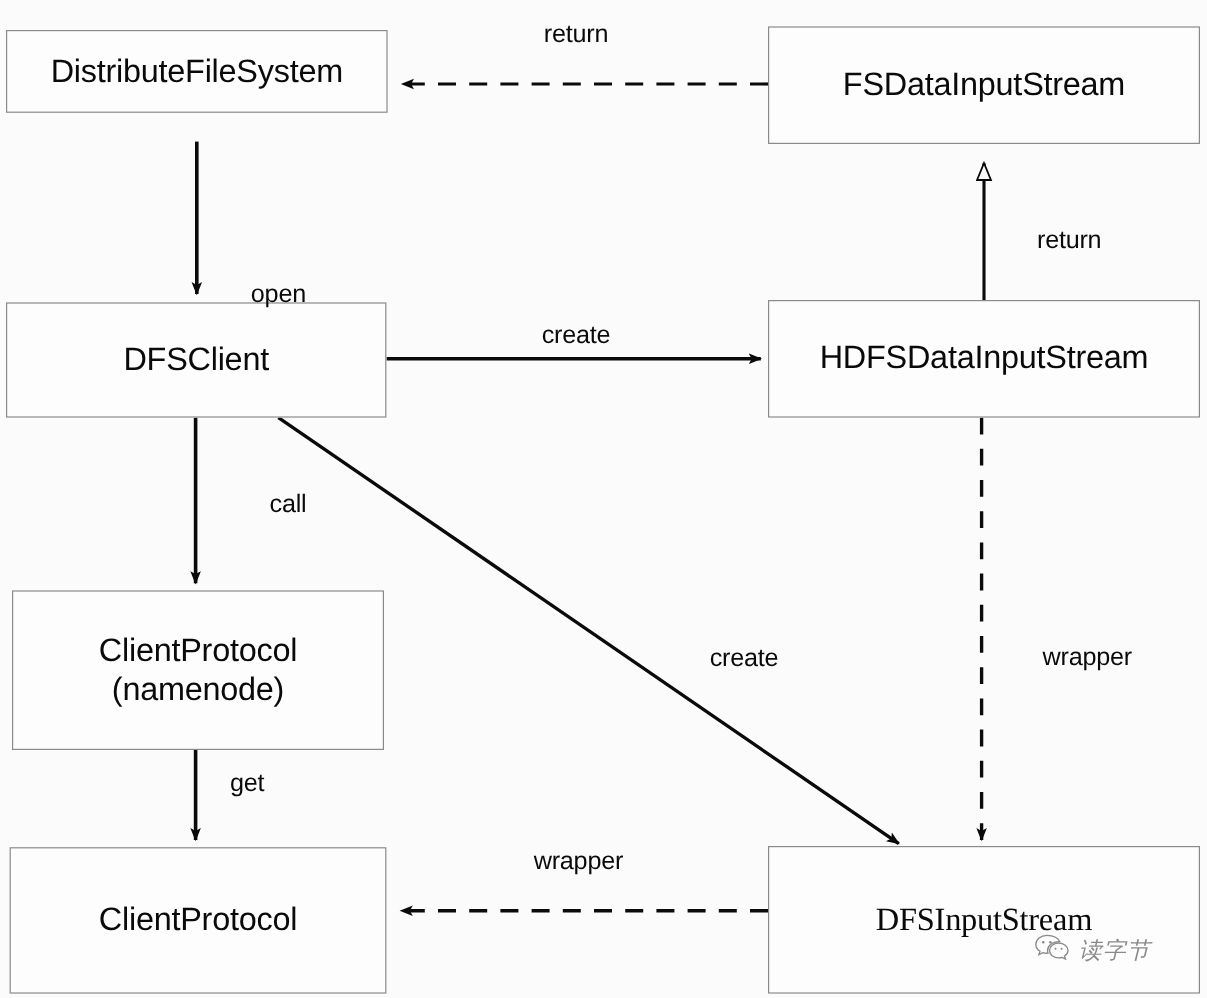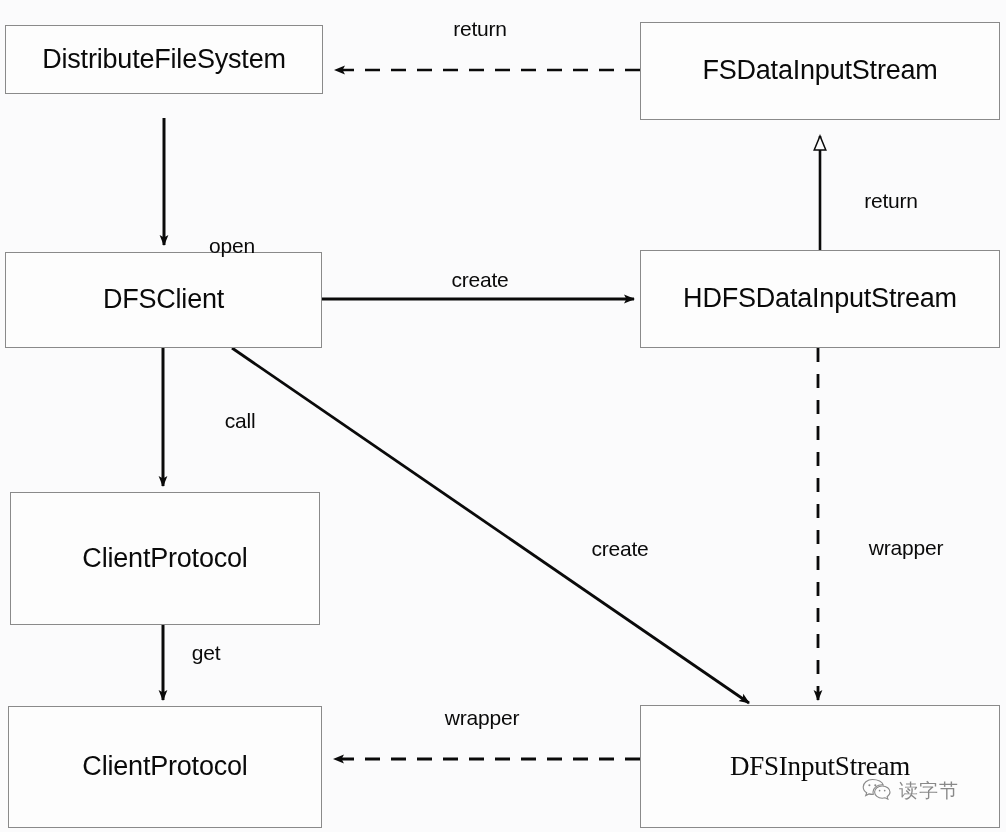--- a/index.html
+++ b/index.html
@@ -56,20 +56,21 @@
     gap: 7px;
     opacity: 0.72;
     z-index: 4;
     pointer-events: none;
   }
   .watermark .wm-text {
     font-size: 19px;
     color: #5d5d5d;
     letter-spacing: 1px;
     font-family: "DejaVu Sans", sans-serif;
+    font-style: italic;
   }
 </style>
 </head>
 <body>
 
 <div id="canvas">
 
   <svg id="edges" viewBox="0 0 1006 832" xmlns="http://www.w3.org/2000/svg">
     <defs>
       <marker id="arrowSolid" markerWidth="14" markerHeight="14" refX="10" refY="5" orient="auto" markerUnits="userSpaceOnUse">
@@ -110,20 +111,21 @@
   <div class="node" style="left:640px; top:250px; width:360px; height:98px;">
     <span class="label">HDFSDataInputStream</span>
   </div>
 
   <div class="node" style="left:5px; top:252px; width:317px; height:96px;">
     <span class="label">DFSClient</span>
   </div>
 
   <div class="node" style="left:10px; top:492px; width:310px; height:133px; flex-direction:column;text-align:right;">
     <span class="label">ClientProtocol</span>
+    <span class="label">(namenode)</span>
   </div>
 
   <div class="node" style="left:8px; top:706px; width:314px; height:122px;">
     <span class="label">ClientProtocol</span>
   </div>
 
   <div class="node" style="left:640px; top:705px; width:360px; height:123px;font-family:Liberation Serif, serif;">
     <span class="label">DFSInputStream</span>
   </div>
 

